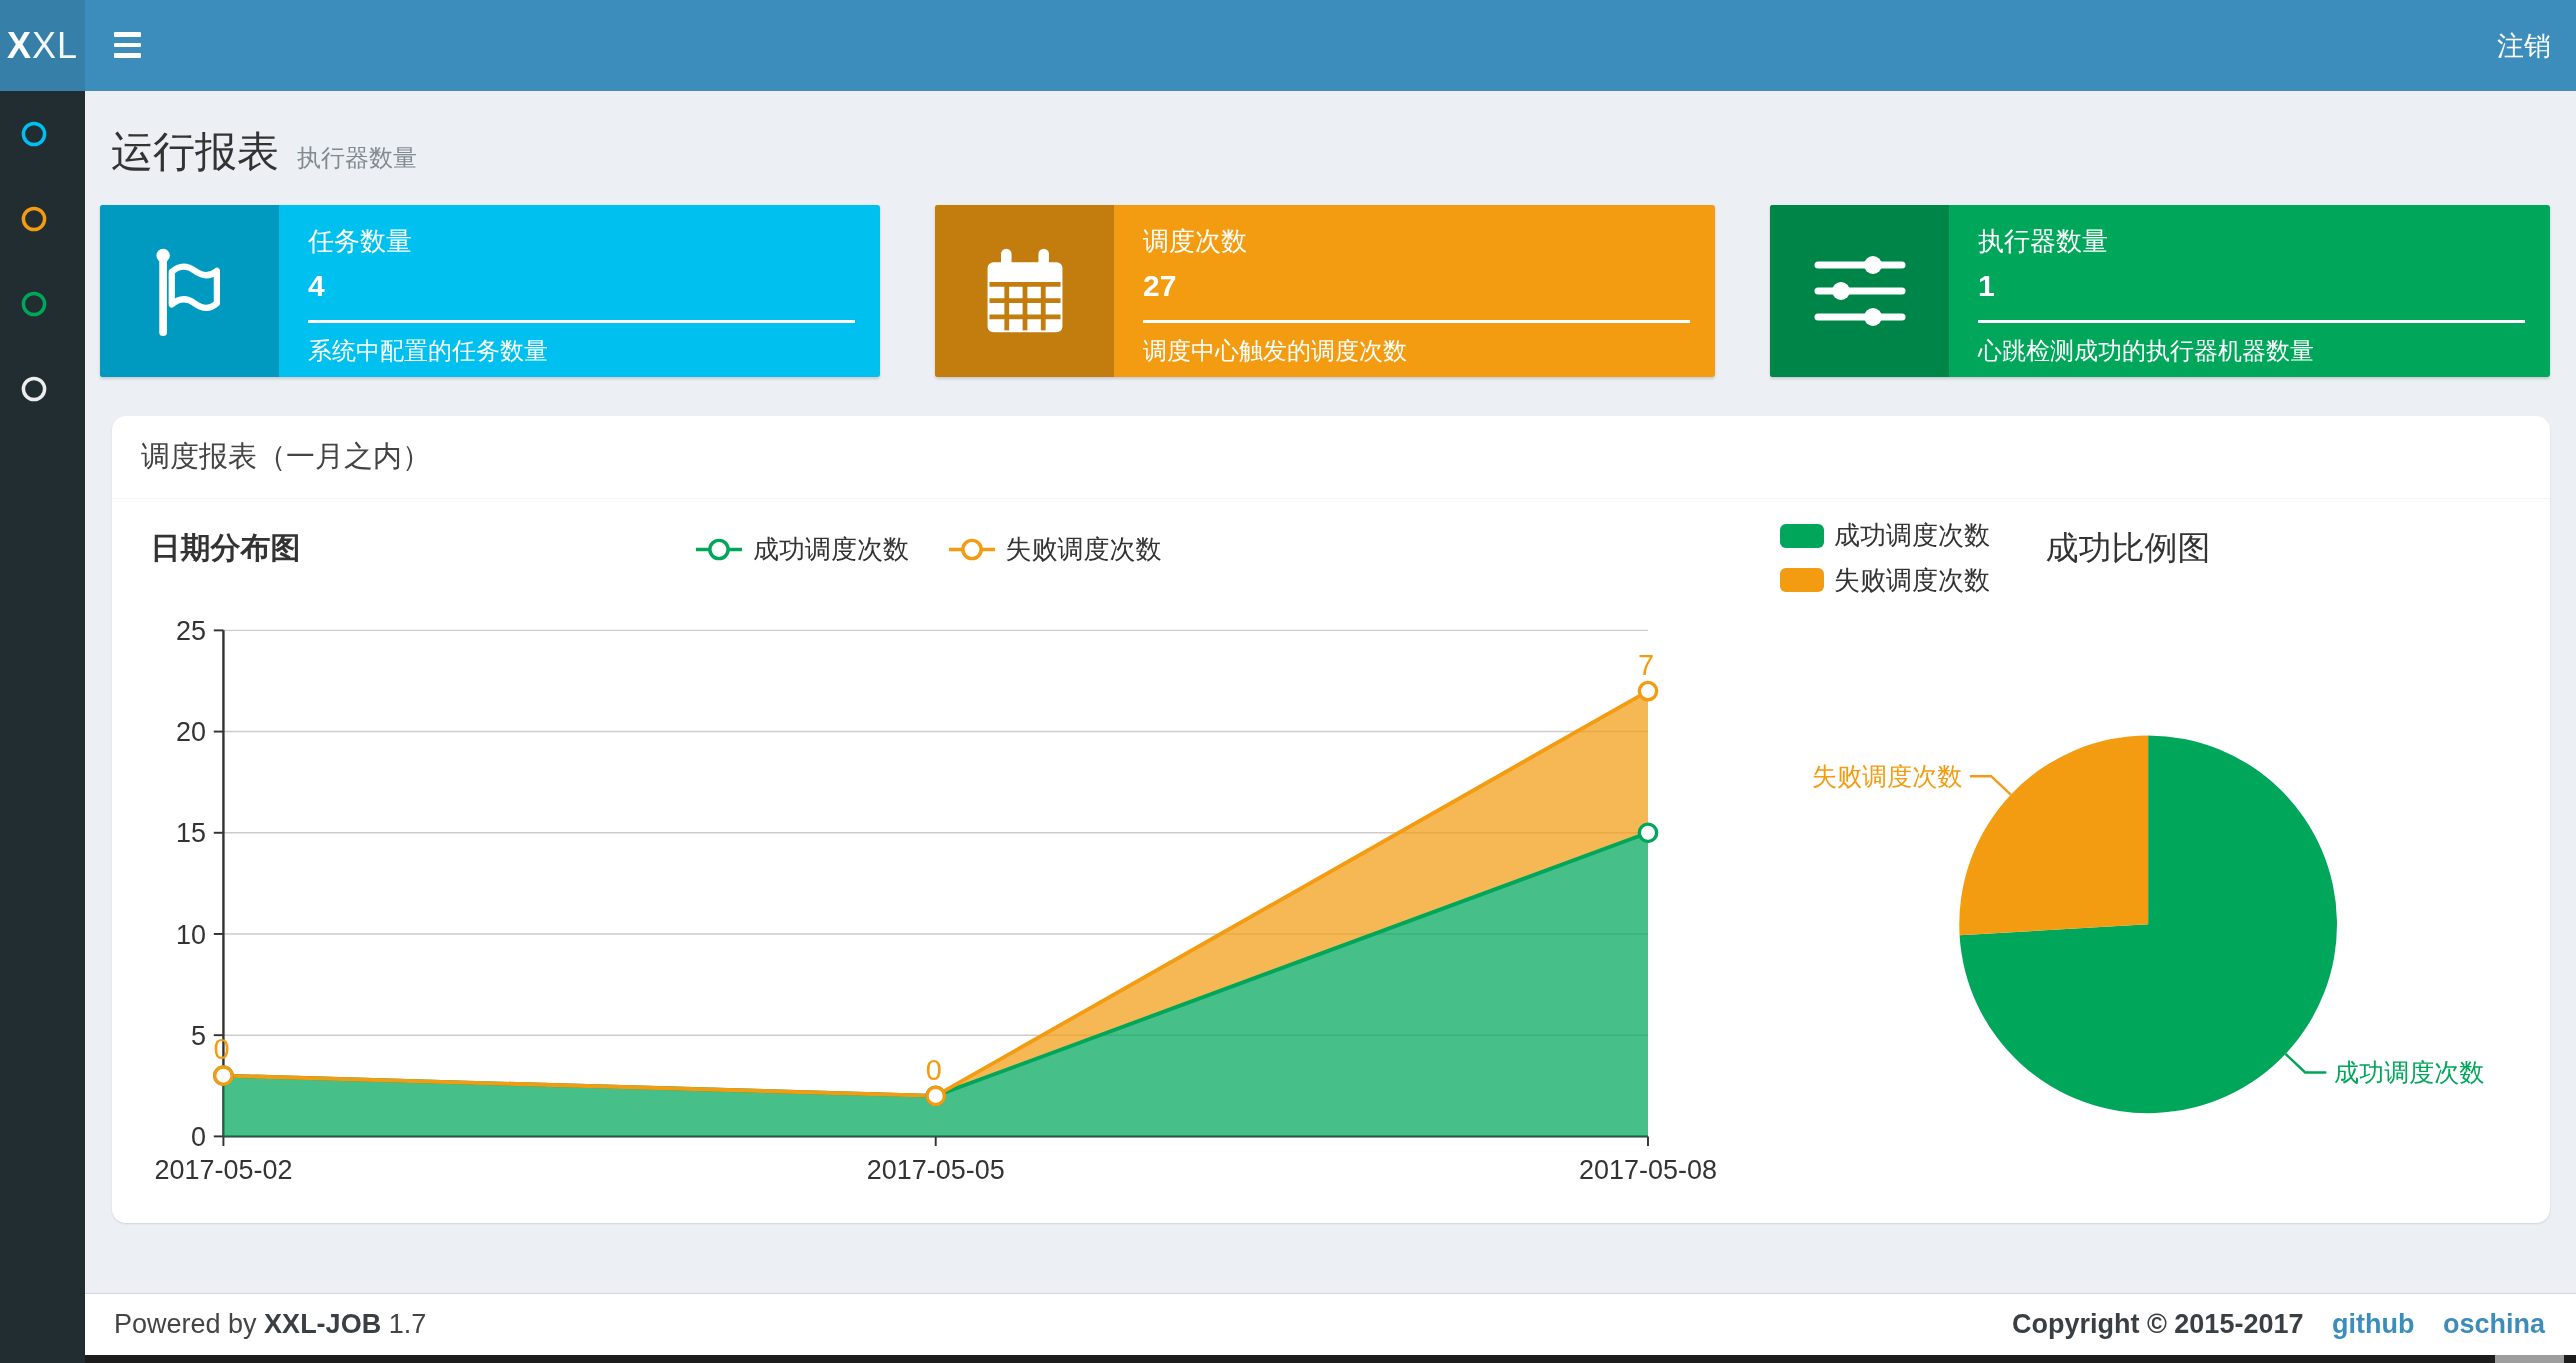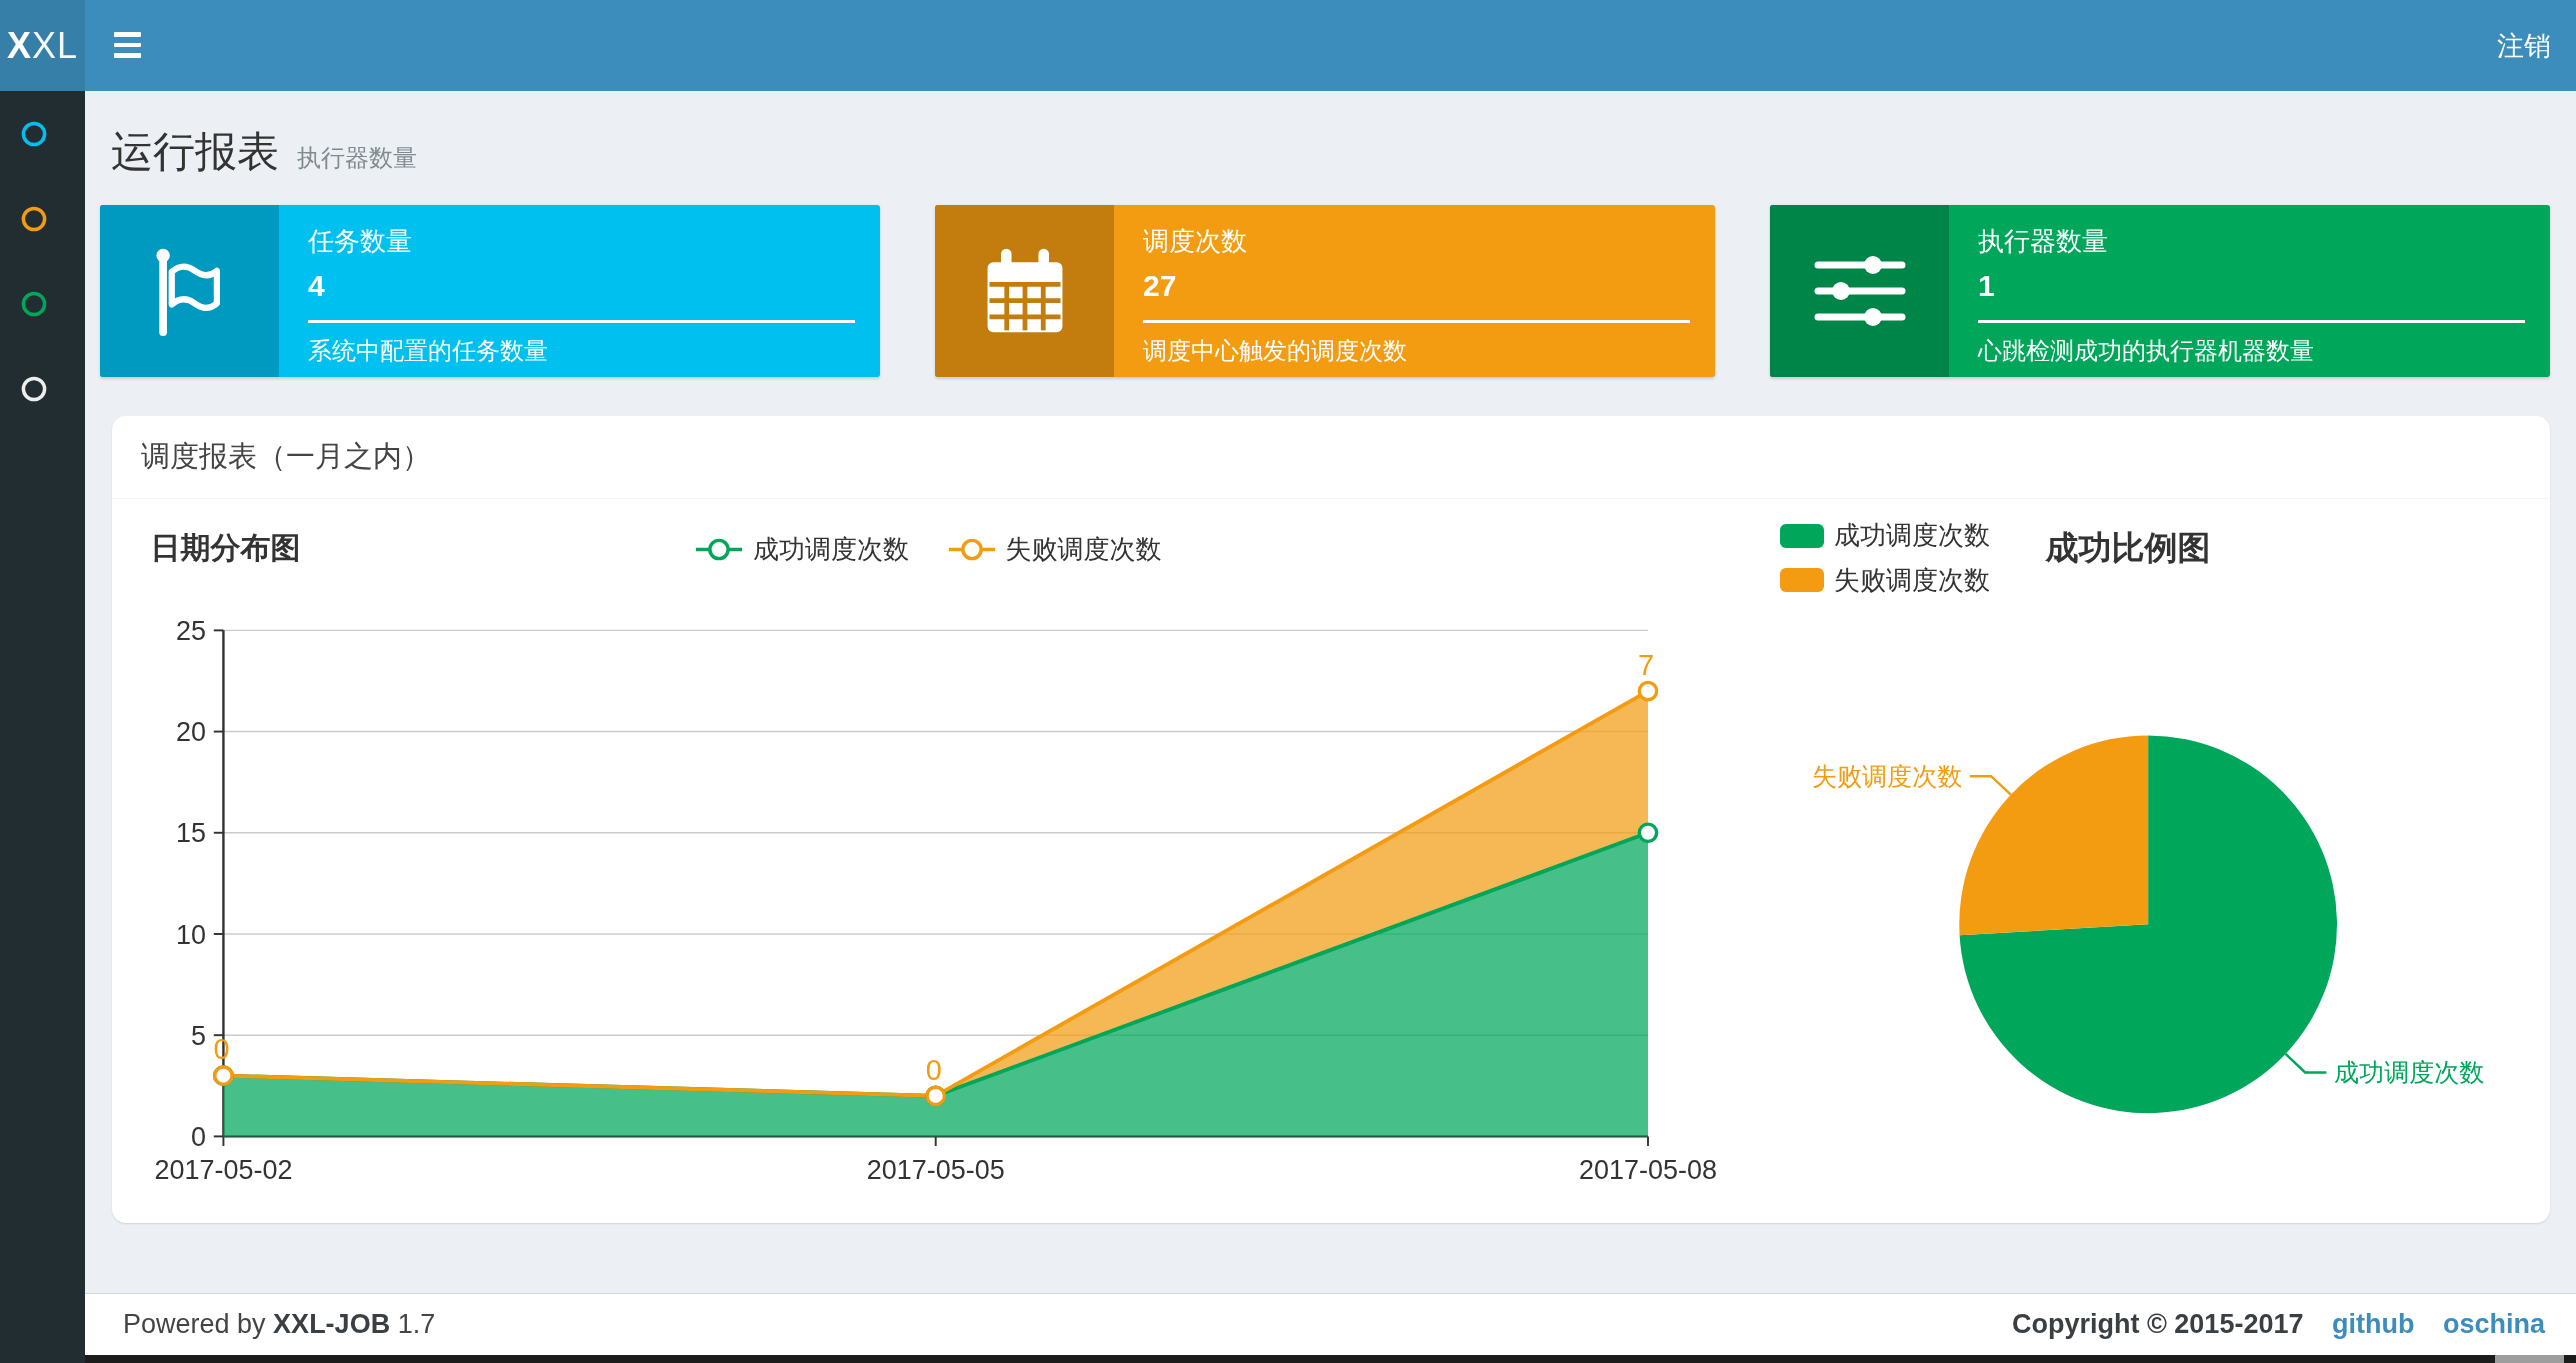--- a/index.html
+++ b/index.html
@@ -48,25 +48,25 @@
   .panel-body { display:flex; padding:19px 0 21px 16.4px; }
   .chart-col-line { width:1600px; }
   .chart-col-pie { width:821px; }
   .chart-head { height:67px; position:relative; }
   .line-title { position:absolute; left:22px; top:9.6px; font-size:30px; font-weight:700; color:#333; }
   .line-legend { position:absolute; left:0; right:0; top:13.5px; display:flex; justify-content:center; gap:39px; }
   .legend-item { display:flex; align-items:center; gap:9.6px; font-size:26px; color:#333; cursor:pointer; }
   .pie-legend { position:absolute; left:52px; top:0; }
   .pie-legend .legend-item { margin-bottom:9.6px; }
   .pie-swatch { width:44px; height:24px; border-radius:5.8px; display:inline-block; }
-  .pie-title { position:absolute; left:317px; top:7.7px; font-size:33px; font-weight:700; color:#333; }
+  .pie-title { position:absolute; left:317px; top:7.7px; font-size:33px; font-weight:400; color:#333; }
   svg.chart { display:block; }
 
   
-  .footer { position:absolute; left:80px; right:0; bottom:7.7px; height:62px; background:#fff;
+  .footer { position:absolute; left:71px; right:0; bottom:7.7px; height:62px; background:#fff;
             border-top:1.9px solid var(--footer_border); display:flex; align-items:center;
             justify-content:space-between; padding:0 31px 0 43px; font-size:27px; color:#444; }
   .footer b { color:#3a3f44; }
   .footer .links a { color:var(--link); font-weight:700; text-decoration:none; margin-left:21px; cursor:pointer; }
 
   .bottom-strip { position:absolute; left:85px; right:0; bottom:0; height:7.7px; background:#1c1c1c; }
   .bottom-strip .thumb { position:absolute; right:11.6px; top:0; width:69px; height:7.7px; background:#9d9d9d; }
 </style>
 </head>
 <body>

